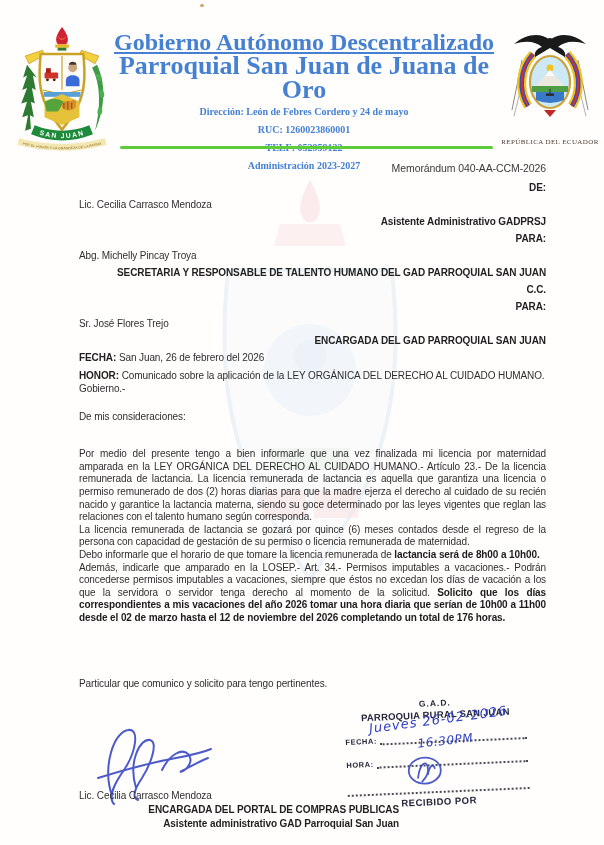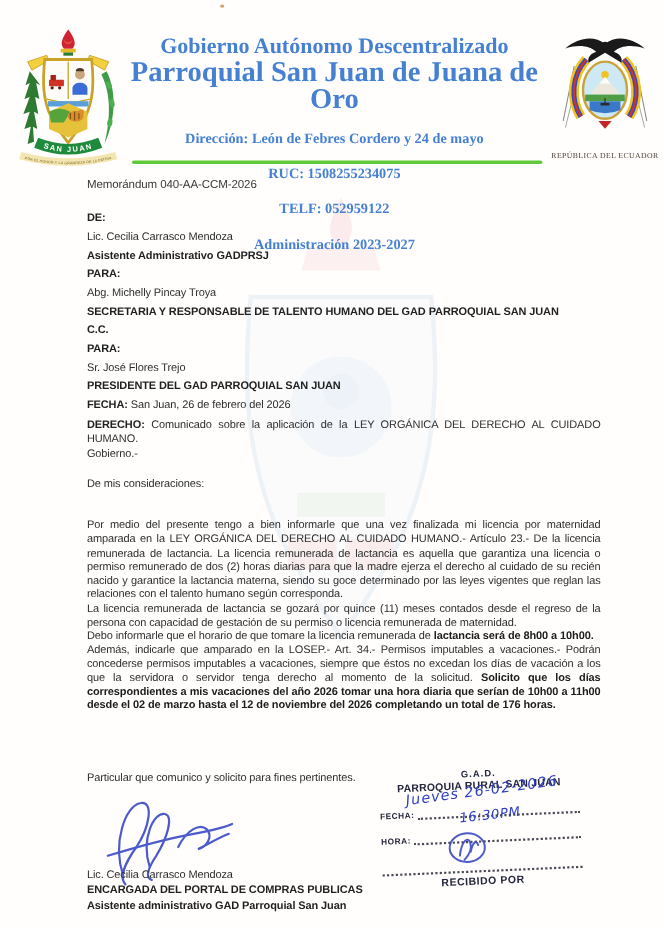--- a/index.html
+++ b/index.html
@@ -9,29 +9,29 @@
   .wm{position:absolute;left:150px;top:160px;width:320px;height:460px;opacity:.45;pointer-events:none;}
   
   .artifact-dot{position:absolute;left:200px;top:4px;width:4px;height:3px;background:#c98a4a;border-radius:50%;opacity:.8;}
   
   .crest-left{position:absolute;left:12px;top:24px;width:100px;height:134px;}
   .crest-right{position:absolute;left:500px;top:30px;width:100px;height:100px;}
   .crest-caption{position:absolute;left:492px;top:138px;width:116px;text-align:center;
                  font-family:"Liberation Serif",serif;font-size:7px;color:#4e4236;letter-spacing:.4px;}
   .header-text{position:absolute;left:106px;top:30px;width:396px;text-align:center;
                font-family:"Liberation Serif",serif;font-weight:bold;color:#4580d2;}
-  .h1{font-size:20px;line-height:24px;}
+  .h1{font-size:24px;line-height:24px;text-decoration:underline;}
   .h2{font-size:26px;line-height:24px;}
-  .h3{font-size:13px;line-height:17px;margin-top:15px;}
+  .h3{font-size:10px;line-height:17px;margin-top:1px;}
   .green-line{position:absolute;left:120px;top:146px;width:373px;height:3px;background:#5ecb3a;border-radius:2px;}
   
   .content{position:absolute;left:79px;top:162px;width:467px;font-size:10px;letter-spacing:-0.1px;}
-  .memo-line{text-align:left;font-size:10.5px;color:#3a3a3a;margin-bottom:16px;}
+  .memo-line{text-align:right;font-size:10.5px;color:#3a3a3a;margin-bottom:5px;}
   .meta-line{height:17px;line-height:17px;white-space:nowrap;}
-  .lbl{font-weight:bold;color:#1f1f1f;}
+  .lbl{font-weight:bold;color:#1f1f1f;text-align:right;}
   .asunto{margin:3px 0 0 0;text-align:justify;line-height:13.2px;}
   .presente{line-height:13px;}
   .salutation{margin-top:15px;line-height:13px;}
   .bodytext{margin-top:25px;}
   .bodytext p{margin:0;text-align:justify;line-height:12.6px;}
   .b{font-weight:bold;color:#1c1c1c;}
   .closing{margin-top:52px;line-height:13px;}
   
   .sig-svg{position:absolute;left:84px;top:718px;width:140px;height:90px;}
   .sig-block{position:absolute;left:79px;top:789px;width:320px;font-size:10px;letter-spacing:-0.1px;}
@@ -136,55 +136,55 @@
     <rect x="46" y="63.5" width="8" height="2.4" fill="#2b2b2b"></rect>
     <line x1="50" y1="59" x2="50" y2="64" stroke="#2b2b2b" stroke-width="1"></line>
     <path d="M44 80 L50 87 L56 80 Z" fill="#c22727"></path>
   </svg>
   <div class="crest-caption">REPÚBLICA DEL ECUADOR</div>
 
   <div class="header-text">
     <div class="h1">Gobierno Autónomo Descentralizado</div>
     <div class="h2">Parroquial San Juan de Juana de Oro</div>
     <div class="h3">Dirección: León de Febres Cordero y 24 de mayo</div>
-    <div class="h3">RUC: 1508255234075</div>
+    <div class="h3">RUC: 1260023860001</div>
     <div class="h3">TELF: 052959122</div>
     <div class="h3">Administración 2023-2027</div>
   </div>
   <div class="green-line"></div>
 
   <div class="content">
     <div class="memo-line">Memorándum 040-AA-CCM-2026</div>
 
     <div>
       <div class="meta-line lbl">DE:</div>
       <div class="meta-line">Lic. Cecilia Carrasco Mendoza</div>
       <div class="meta-line lbl">Asistente Administrativo GADPRSJ</div>
       <div class="meta-line lbl">PARA:</div>
       <div class="meta-line">Abg. Michelly Pincay Troya</div>
       <div class="meta-line lbl">SECRETARIA Y RESPONSABLE DE TALENTO HUMANO DEL GAD PARROQUIAL SAN JUAN</div>
       <div class="meta-line lbl">C.C.</div>
       <div class="meta-line lbl">PARA:</div>
       <div class="meta-line">Sr. José Flores Trejo</div>
-      <div class="meta-line lbl">PRESIDENTE DEL GAD PARROQUIAL SAN JUAN</div>
+      <div class="meta-line lbl">ENCARGADA DEL GAD PARROQUIAL SAN JUAN</div>
       <div class="meta-line"><span class="lbl">FECHA:</span> <span>San Juan, 26 de febrero del 2026</span></div>
-      <p class="asunto"><span class="lbl">DERECHO:</span> <span>Comunicado sobre la aplicación de la LEY ORGÁNICA DEL DERECHO AL CUIDADO HUMANO.</span></p>
+      <p class="asunto"><span class="lbl">HONOR:</span> <span>Comunicado sobre la aplicación de la LEY ORGÁNICA DEL DERECHO AL CUIDADO HUMANO.</span></p>
       <div class="presente">Gobierno.-</div>
     </div>
 
     <div class="salutation">De mis consideraciones:</div>
 
     <div class="bodytext">
       <p>Por medio del presente tengo a bien informarle que una vez finalizada mi licencia por maternidad amparada en la LEY ORGÁNICA DEL DERECHO AL CUIDADO HUMANO.- Artículo 23.- De la licencia remunerada de lactancia. La licencia remunerada de lactancia es aquella que garantiza una licencia o permiso remunerado de dos (2) horas diarias para que la madre ejerza el derecho al cuidado de su recién nacido y garantice la lactancia materna, siendo su goce determinado por las leyes vigentes que reglan las relaciones con el talento humano según corresponda.</p>
-      <p>La licencia remunerada de lactancia se gozará por quince (11) meses contados desde el regreso de la persona con capacidad de gestación de su permiso o licencia remunerada de maternidad.</p>
+      <p>La licencia remunerada de lactancia se gozará por quince (6) meses contados desde el regreso de la persona con capacidad de gestación de su permiso o licencia remunerada de maternidad.</p>
       <p><span>Debo informarle que el horario de que tomare la licencia remunerada de </span><span class="b">lactancia será de 8h00 a 10h00.</span></p>
       <p><span>Además, indicarle que amparado en la LOSEP.- Art. 34.- Permisos imputables a vacaciones.- Podrán concederse permisos imputables a vacaciones, siempre que éstos no excedan los días de vacación a los que la servidora o servidor tenga derecho al momento de la solicitud. </span><span class="b">Solicito que los días correspondientes a mis vacaciones del año 2026 tomar una hora diaria que serían de 10h00 a 11h00 desde el 02 de marzo hasta el 12 de noviembre del 2026 completando un total de 176 horas.</span></p>
     </div>
 
-    <div class="closing">Particular que comunico y solicito para fines pertinentes.</div>
+    <div class="closing">Particular que comunico y solicito para tengo pertinentes.</div>
   </div>
 
   <svg class="sig-svg" viewBox="0 0 140 90">
     <g fill="none" stroke="#3a49c5" stroke-width="2" stroke-linecap="round" opacity=".9">
       <path d="M28 78 C18 48 30 14 44 12 C56 10 52 34 40 52 C30 66 24 80 30 86"></path>
       <path d="M52 70 C44 44 56 20 66 22 C74 24 68 44 58 60 C50 72 48 80 54 82"></path>
       <path d="M14 60 C40 52 70 44 92 40 C108 37 120 34 127 31"></path>
       <path d="M78 52 C86 36 98 30 104 36 C110 42 104 52 96 54 C104 50 114 44 124 40"></path>
     </g>
   </svg>

